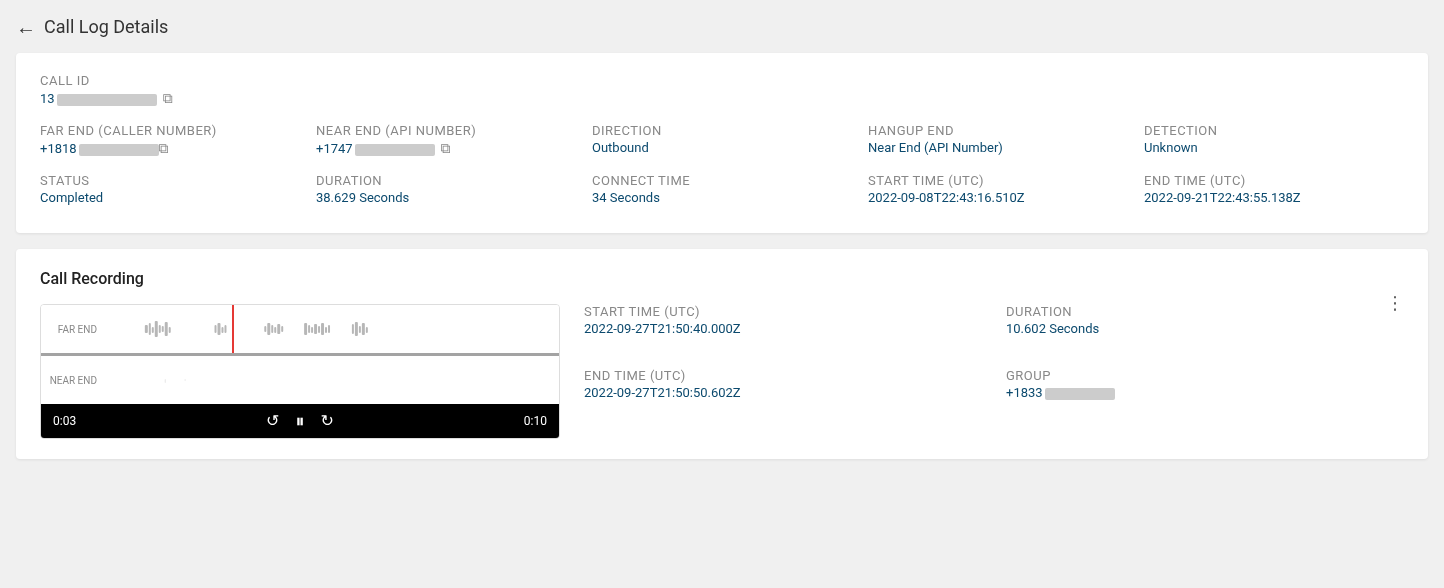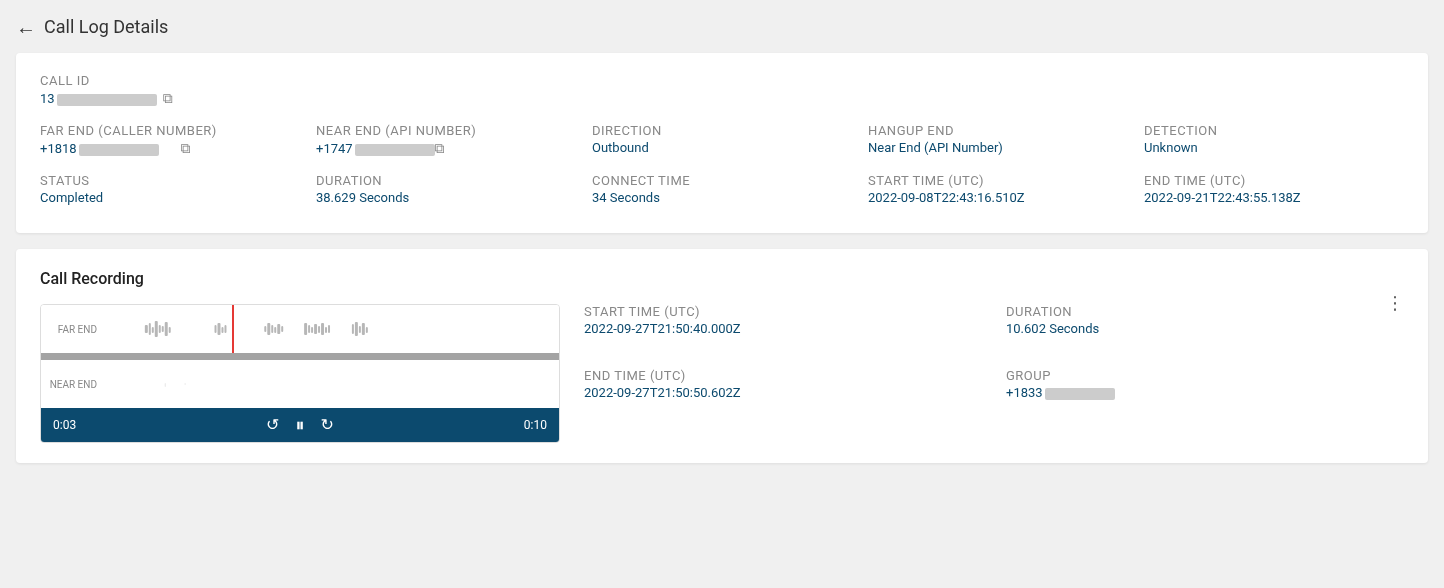--- a/index.html
+++ b/index.html
@@ -101,21 +101,21 @@
 
     .waveform-tracks {
       background: #fff;
       padding: 0;
     }
 
     .track {
       display: flex;
       align-items: center;
       padding: 0 0;
-      border-bottom: 7px solid #a3a3a3;
+      border-bottom: 3px solid #a3a3a3;
     }
 
     .track-label {
       font-size: 10px;
       color: #888;
       text-transform: uppercase;
       width: 64px;
       padding: 8px 8px;
       flex-shrink: 0;
       text-align: right;
@@ -137,21 +137,21 @@
       position: absolute;
       left: 28%;
       top: 0;
       bottom: 0;
       width: 2px;
       background: #e53935;
       z-index: 2;
     }
 
     .transport-bar {
-      background: #0c4a6e;
+      background: #000000;
       color: #fff;
       display: flex;
       align-items: center;
       padding: 8px 12px;
       gap: 0;
     }
 
     .time-left {
       font-size: 12px;
       color: #fff;
@@ -220,28 +220,28 @@
           13<span style="display:inline-block;background:#ccc;border-radius:2px;height:12px;width:100px;vertical-align:middle;margin-left:2px;"></span>
         </span>
         <span class="copy-icon" style="margin-top:0;">⧉</span>
       </div>
     </div>
   </div>
 
   <div class="details-grid" style="margin-bottom:16px;">
     <div class="detail-col">
       <div class="field-label">FAR END (CALLER NUMBER)</div>
-      <div style="display:flex;align-items:center;gap:22px;">
+      <div style="display:flex;align-items:center;gap:0;">
         <div class="field-value">+1818<span style="display:inline-block;background:#ccc;border-radius:2px;height:12px;width:80px;vertical-align:middle;margin-left:2px;"></span></div>
         <span class="copy-icon" style="margin-top:0;">⧉</span>
       </div>
     </div>
     <div class="detail-col">
       <div class="field-label">NEAR END (API NUMBER)</div>
-      <div style="display:flex;align-items:center;">
+      <div style="display:flex;align-items:center;gap:6px;">
         <div class="field-value">+1747<span style="display:inline-block;background:#ccc;border-radius:2px;height:12px;width:80px;vertical-align:middle;margin-left:2px;"></span></div>
         <span class="copy-icon" style="margin-top:0;">⧉</span>
       </div>
     </div>
     <div class="detail-col">
       <div class="field-label">DIRECTION</div>
       <div class="field-value">Outbound</div>
     </div>
     <div class="detail-col">
       <div class="field-label">HANGUP END</div>

